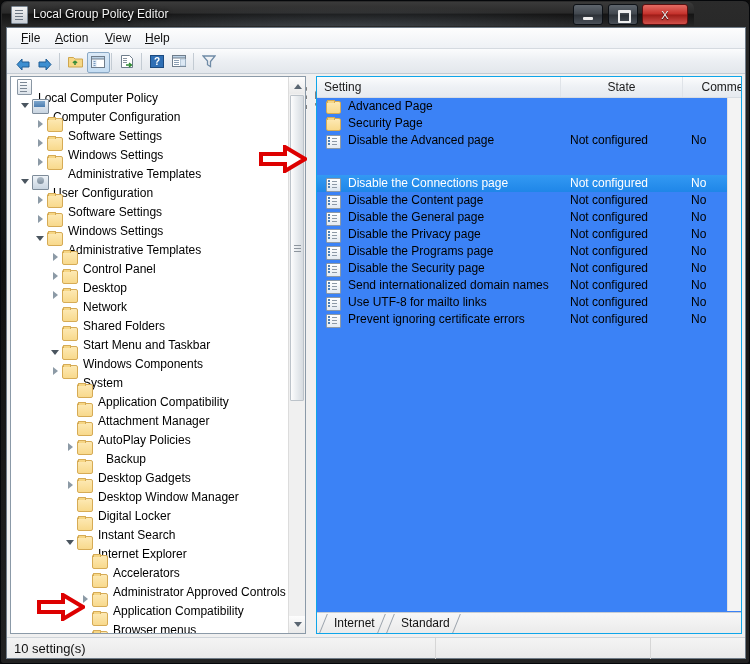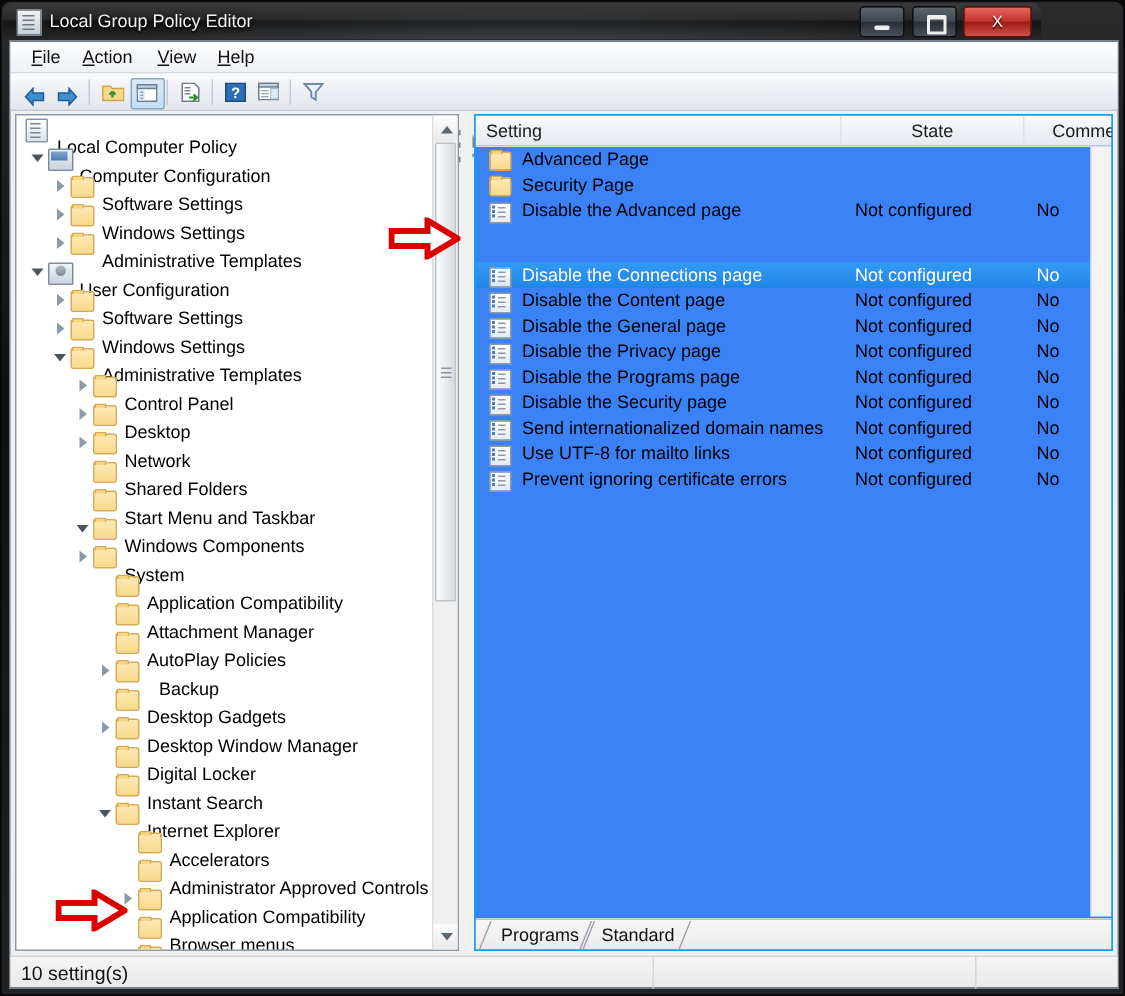--- a/index.html
+++ b/index.html
@@ -582,21 +582,21 @@
               <span class="licon policy"></span>
               <span class="lset">Prevent ignoring certificate errors</span>
               <span class="lstate">Not configured</span>
               <span class="lcom">No</span>
             </div>
           </div>
         <div class="lvsb"></div>
         <div class="ltabs">
           <div class="ltab" style="left:6px;">
             <span class="slash"></span>
-            <span>Programs</span>
+            <span>Internet</span>
             <span class="slash2"></span>
           </div>
           <div class="ltab" style="left:73px;">
             <span class="slash"></span>
             <span>Standard</span>
             <span class="slash2"></span>
           </div>
         </div>
       </div>
     </div>

